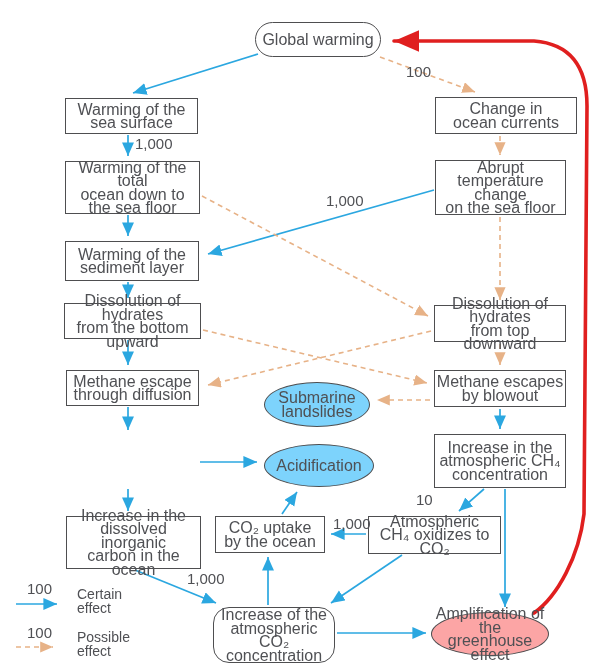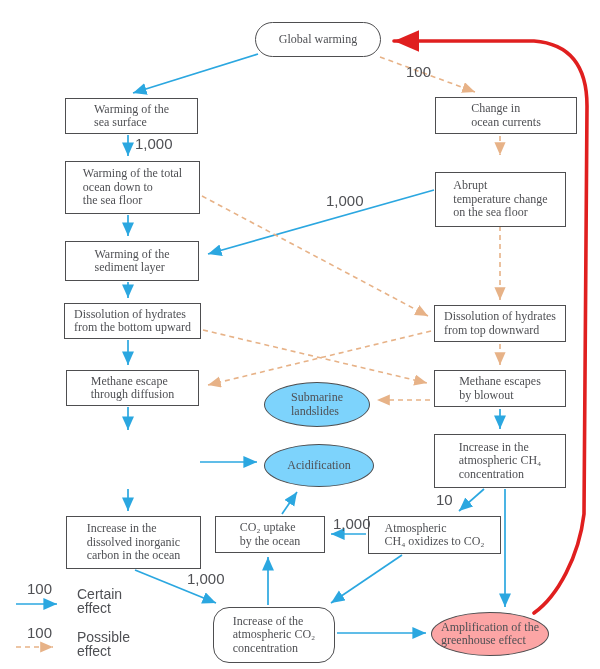--- a/index.html
+++ b/index.html
@@ -1,21 +1,21 @@
 <!DOCTYPE html>
 <html><head>
 <meta charset="utf-8">
 <style>
   html,body{margin:0;padding:0;background:#ffffff;}
   #stage{position:relative;width:600px;height:669px;background:#ffffff;overflow:hidden;
          font-family:"Liberation Sans","DejaVu Sans",sans-serif;color:#4f5054;}
   #edges{position:absolute;left:0;top:0;width:600px;height:669px;}
   .node{position:absolute;box-sizing:border-box;background:#ffffff;border:1.5px solid #4e4e50;
-        display:flex;align-items:center;justify-content:center;text-align:left;
-        font-size:12px;line-height:13.5px;white-space:pre-line;color:#4f5054;font-family:Liberation Serif, serif;}
+        display:flex;align-items:center;justify-content:center;text-align:center;
+        font-size:16px;line-height:13.5px;white-space:pre-line;color:#4f5054;}
   .stadium{border-radius:18px;}
   .rounded{border-radius:16px;}
   .ellipse{border-radius:50%;border-width:1.8px;}
   .gray{background:#7dd3fc;}
   .peach{background:#fca5a5;}
   .num{position:absolute;font-size:15px;line-height:12px;color:#4f5054;}
   .legend-text{position:absolute;font-size:14px;line-height:14px;white-space:pre-line;color:#4f5054;}
   .certain{stroke:#2ba7e0;stroke-width:1.7;fill:none;}
   .possible{stroke:#e7b287;stroke-width:1.6;stroke-dasharray:5 4;fill:none;}
   .feedback{stroke:#e01f1f;stroke-width:3.6;fill:none;stroke-linecap:round;}
@@ -89,40 +89,40 @@
 carbon in the ocean</div>
   <div class="node" style="left:215px;top:516px;width:110px;height:37px;">CO₂ uptake
 by the ocean</div>
   <div class="node" style="left:368px;top:516px;width:133px;height:38px;">Atmospheric
 CH₄ oxidizes to CO₂</div>
   <div class="node" style="left:434px;top:434px;width:132px;height:54px;">Increase in the
 atmospheric CH₄
 concentration</div>
   <div class="node" style="left:435px;top:97px;width:142px;height:37px;">Change in
 ocean currents</div>
-  <div class="node" style="left:435px;top:172px;width:131px;height:55px;">Abrupt
+  <div class="node" style="left:435px;top:160px;width:131px;height:55px;">Abrupt
 temperature change
 on the sea floor</div>
   <div class="node" style="left:434px;top:305px;width:132px;height:37px;">Dissolution of hydrates
 from top downward</div>
   <div class="node" style="left:434px;top:370px;width:132px;height:37px;">Methane escapes
 by blowout</div>
   <div class="node ellipse gray" style="left:264px;top:382px;width:106px;height:45px;">Submarine
 landslides</div>
   <div class="node ellipse gray" style="left:264px;top:444px;width:110px;height:43px;">Acidification</div>
   <div class="node rounded" style="left:213px;top:607px;width:122px;height:56px;">Increase of the
 atmospheric CO₂
 concentration</div>
   <div class="node ellipse peach" style="left:431px;top:612px;width:118px;height:44px;">Amplification of the
 greenhouse effect</div>
 
   <span class="num" style="left:135px;top:138px;">1,000</span>
   <span class="num" style="left:406px;top:66px;">100</span>
   <span class="num" style="left:326px;top:195px;">1,000</span>
-  <span class="num" style="left:436px;top:494px;">10</span>
+  <span class="num" style="left:416px;top:494px;">10</span>
   <span class="num" style="left:333px;top:518px;">1,000</span>
   <span class="num" style="left:187px;top:573px;">1,000</span>
 
   <span class="num" style="left:27px;top:583px;">100</span>
   <span class="legend-text" style="left:77px;top:587px;">Certain
 effect</span>
   <span class="num" style="left:27px;top:627px;">100</span>
   <span class="legend-text" style="left:77px;top:630px;">Possible
 effect</span>
 

